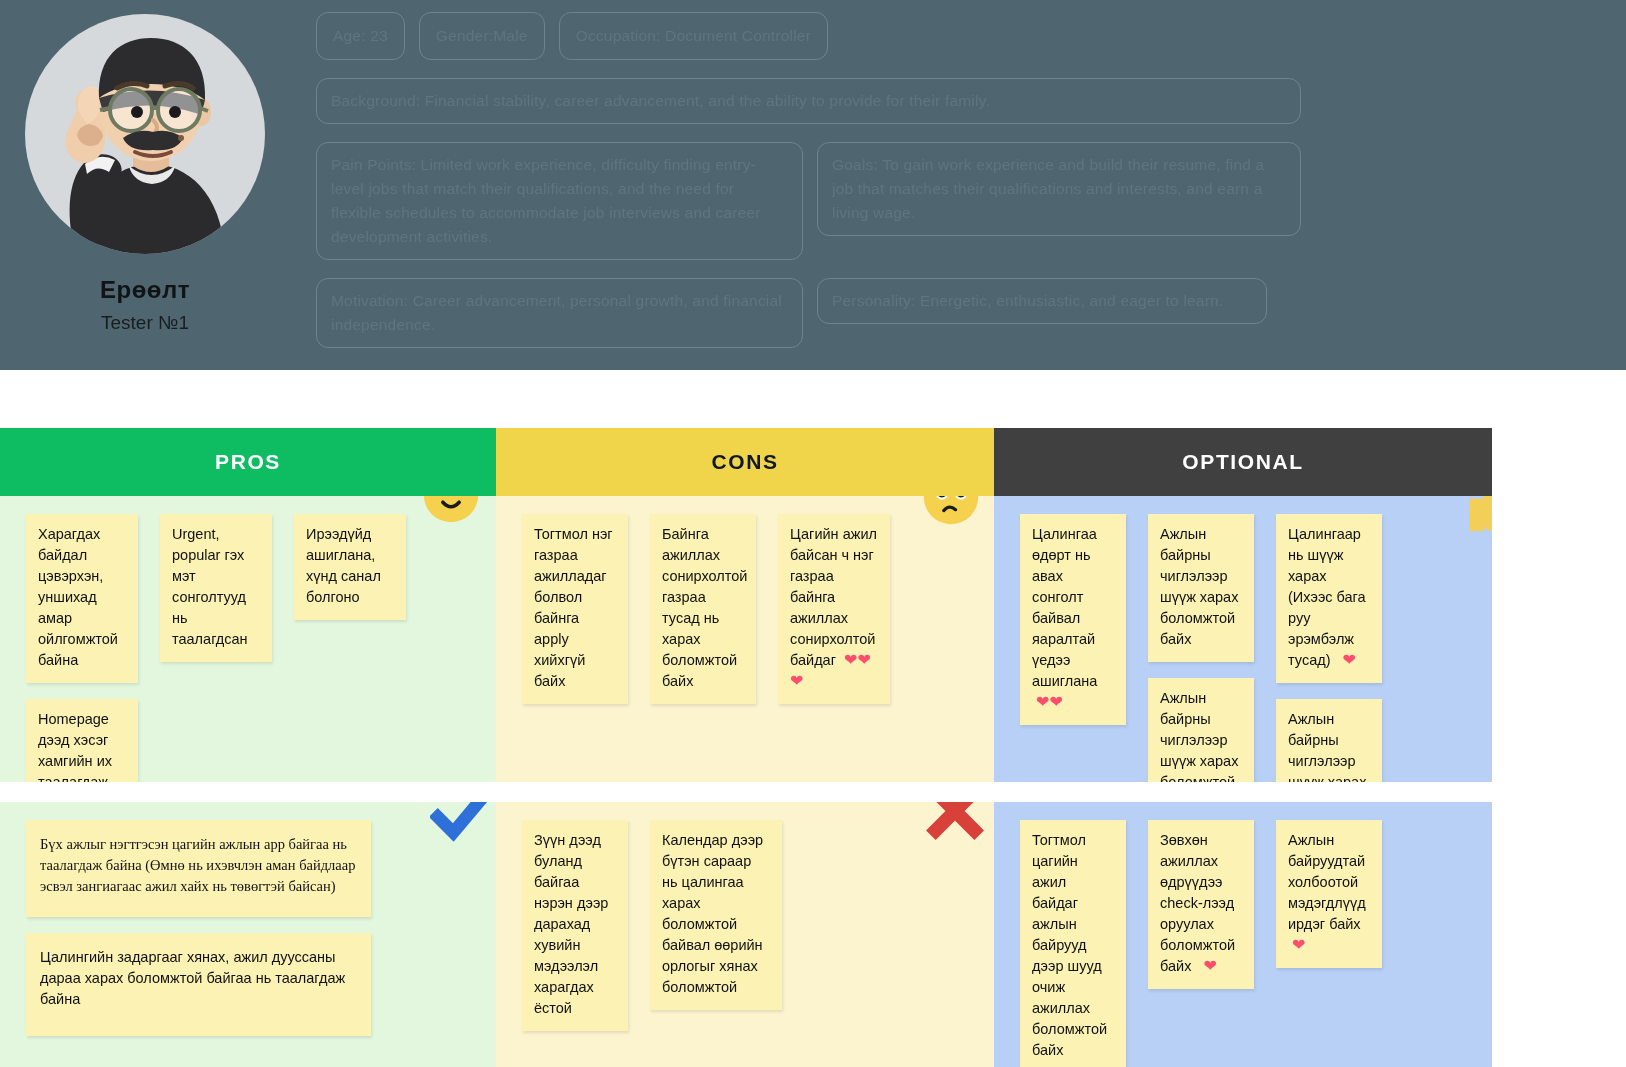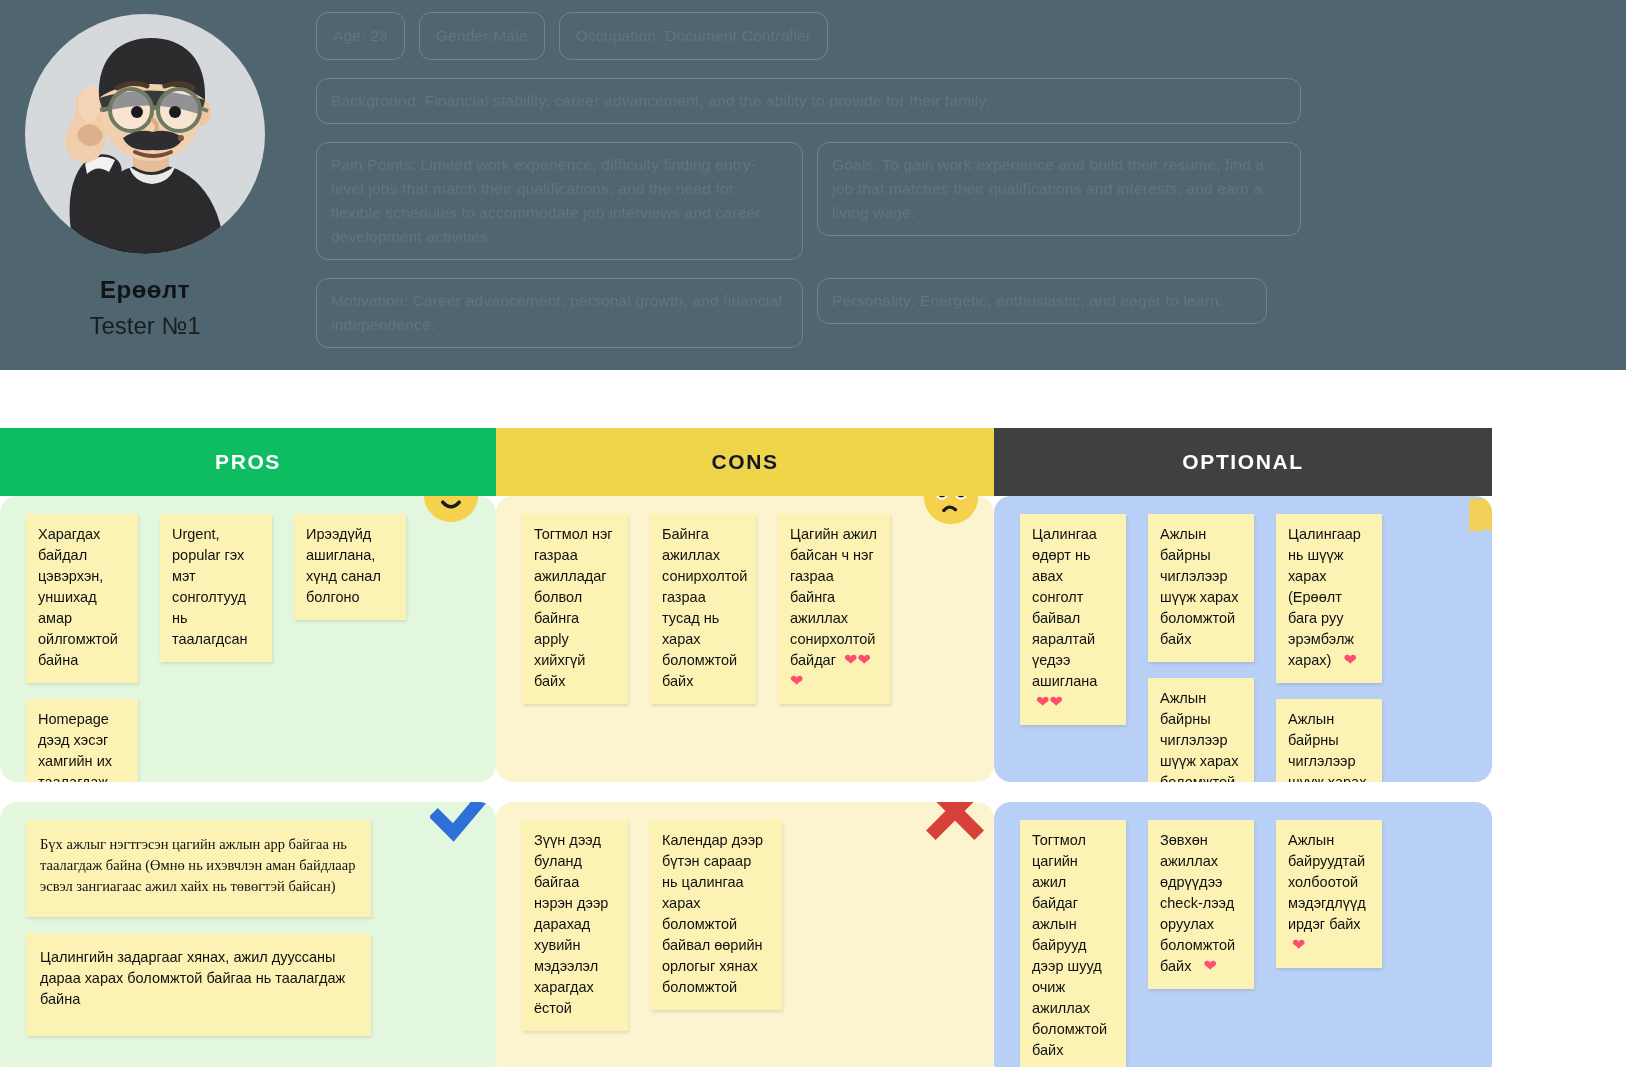--- a/index.html
+++ b/index.html
@@ -37,21 +37,21 @@
   .avatar-svg { display: block; width: 240px; height: 240px; }
   .persona-name {
     margin-top: 22px;
     font-size: 24px;
     font-weight: bold;
     color: #111417;
     letter-spacing: .5px;
   }
   .persona-role {
     margin-top: 8px;
-    font-size: 24px;
+    font-size: 19px;
     color: #1a1d20;
   }
 
   .persona-right {
     flex: 1;
     padding: 12px 24px 0 26px;
   }
   .chip-row { display: flex; gap: 14px; margin-bottom: 18px; }
   .chip, .panel {
     border: 1.6px solid #6f838c;
@@ -100,21 +100,20 @@
     letter-spacing: 1.6px;
     margin-top: 18px;
   }
   .hdr-pros { background: #0ebd62; color: #ffffff; }
   .hdr-cons { background: #f0d44a; color: #0f172a; }
   .hdr-opt  { background: #404040; color: #ffffff; }
 
   .zone {
     padding: 18px 22px 18px 26px;
     position: relative;
-    border-radius: 17px;
   }
   .zone-pros { background: #e3f7de; }
   .zone-cons { background: #fcf3cf; }
   .zone-opt  { background: #b8d0f5; }
 
   .zone-top    { height: 286px; overflow: hidden; }
   .zone-bottom { height: 278px; margin-top: 20px; overflow: hidden; }
 
   .notes-row { display: flex; gap: 22px; align-items: flex-start; flex-wrap: wrap; }
 
@@ -338,21 +337,21 @@
           <div class="col-stack">
             <div class="note note-sm" style="width:106px;">
               <span>Ажлын байрны чиглэлээр шүүж харах боломжтой байх</span>
             </div>
             <div class="note note-sm" style="width:106px;">
               <span>Ажлын байрны чиглэлээр шүүж харах боломжтой байх</span>
             </div>
           </div>
           <div class="col-stack">
             <div class="note note-sm" style="width:106px;">
-              <span>Цалингаар нь шүүж харах (Ерөөлт бага руу эрэмбэлж харах)</span>
+              <span>Цалингаар нь шүүж харах (Ихээс бага руу эрэмбэлж тусад)</span>
               <span class="hearts">&nbsp;&nbsp;<span class="heart">❤</span></span>
             </div>
             <div class="note note-sm" style="width:106px;">
               <span>Ажлын байрны чиглэлээр шүүж харах боломжтой байх</span>
             </div>
           </div>
         </div>
       </div>
 
       <div class="zone zone-opt zone-bottom">

